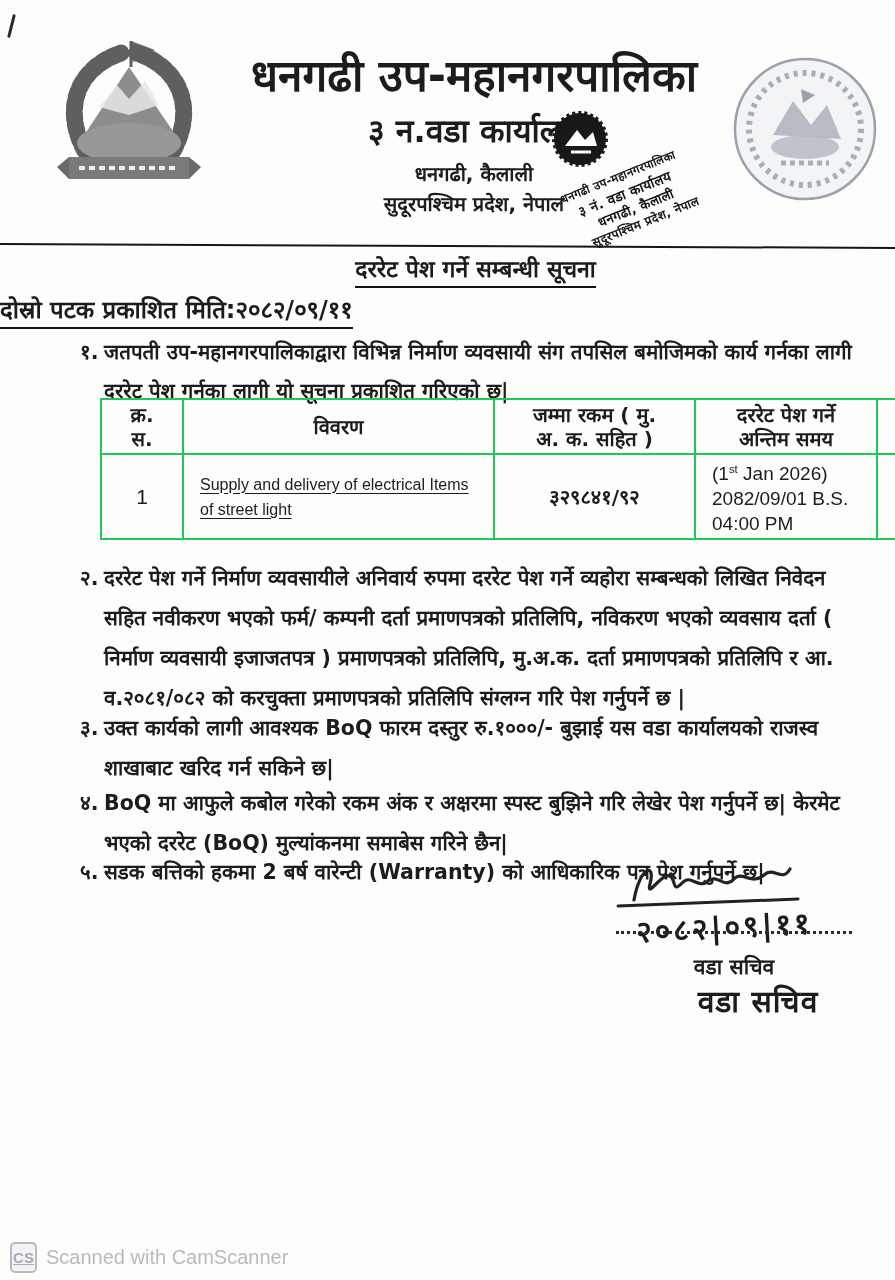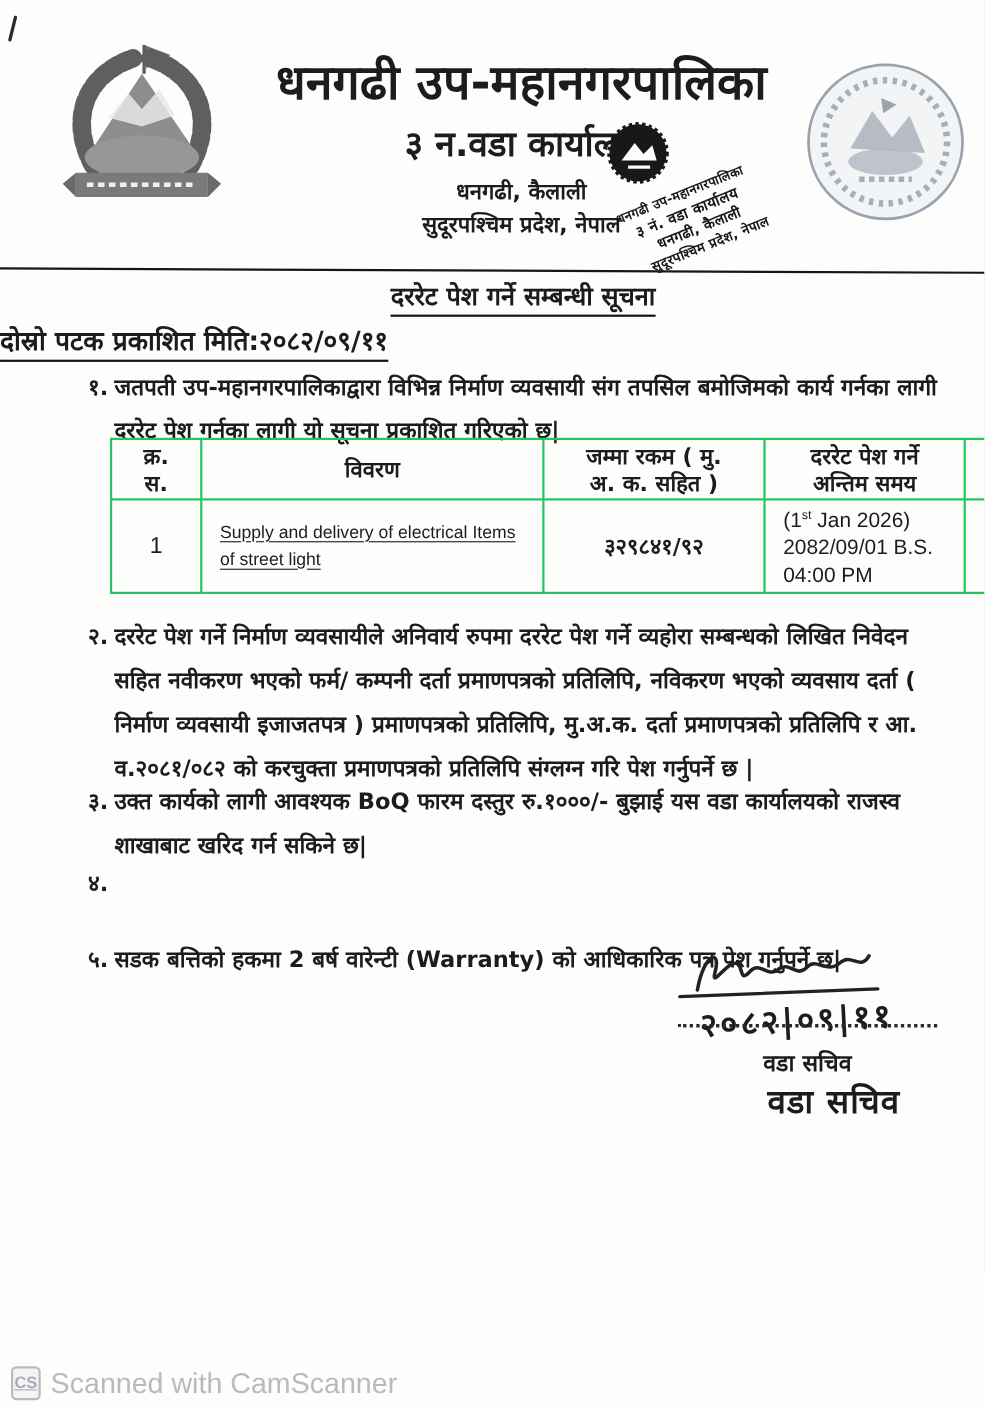--- a/index.html
+++ b/index.html
@@ -67,21 +67,21 @@
   .sig-svg{left:612px;top:856px;}
   .sig-date{left:636px;top:906px;font-size:30px;font-weight:600;letter-spacing:3px;transform:rotate(-3deg);}
   .sig-dots{left:616px;top:931px;width:236px;height:0;border-bottom:3.5px dotted #2a2a2a;}
   .sig-desig-small{left:616px;top:952px;width:236px;text-align:center;font-size:21px;font-weight:600;}
   .sig-desig-bold{left:640px;top:980px;width:236px;text-align:center;font-size:30px;font-weight:800;letter-spacing:1px;}
 
   
   .wm{left:10px;top:1242px;display:flex;align-items:center;gap:9px;color:#b9b9c1;}
   .wm-badge{width:27px;height:31px;border:2px solid #b9b9c1;border-radius:5px;display:flex;align-items:center;justify-content:center;
     font-family:"Liberation Sans",sans-serif;font-size:15px;font-weight:700;color:#aaaab4;background:#f4f4f6;box-sizing:border-box;text-decoration:underline;}
-  .wm-text{font-family:"Liberation Sans",sans-serif;font-size:26px;}
+  .wm-text{font-family:"Liberation Sans",sans-serif;font-size:20px;}
 </style>
 </head>
 <body>
 
 <div class="page">
 
   <div class="abs pen-mark"></div>
 
   <svg class="abs emblem" width="148" height="160" viewBox="0 0 148 160">
     <path d="M76 8 L100 17 L78 29 Z" fill="#6c6c6c"></path>
@@ -173,20 +173,21 @@
   <div class="abs para p2" style="top:558px">
     <span class="pnum">२.</span>
     <span>दररेट पेश गर्ने निर्माण व्यवसायीले अनिवार्य रुपमा दररेट पेश गर्ने व्यहोरा सम्बन्धको लिखित निवेदन सहित नवीकरण भएको फर्म/ कम्पनी दर्ता प्रमाणपत्रको प्रतिलिपि, नविकरण भएको व्यवसाय दर्ता ( निर्माण व्यवसायी इजाजतपत्र ) प्रमाणपत्रको प्रतिलिपि, मु.अ.क. दर्ता प्रमाणपत्रको प्रतिलिपि र आ. व.२०८१/०८२ को करचुक्ता प्रमाणपत्रको प्रतिलिपि संग्लग्न गरि पेश गर्नुपर्ने छ |</span>
   </div>
   <div class="abs para p3" style="top:708px">
     <span class="pnum">३.</span>
     <span>उक्त कार्यको लागी आवश्यक BoQ फारम दस्तुर रु.१०००/-  बुझाई  यस वडा कार्यालयको राजस्व शाखाबाट खरिद गर्न सकिने छ|</span>
   </div>
   <div class="abs para p4" style="top:783px">
     <span class="pnum">४.</span>
+    <span>BoQ मा आफुले कबोल गरेको रकम अंक र अक्षरमा स्पस्ट बुझिने गरि लेखेर पेश गर्नुपर्ने छ| केरमेट भएको दररेट (BoQ) मुल्यांकनमा समाबेस गरिने छैन|</span>
   </div>
   <div class="abs para p5" style="top:852px">
     <span class="pnum">५.</span>
     <span>सडक बत्तिको हकमा 2 बर्ष वारेन्टी (Warranty) को आधिकारिक पत्र पेश गर्नुपर्ने छ|</span>
   </div>
 
   <svg class="abs sig-svg" width="200" height="58" viewBox="0 0 200 58">
     <path d="M22 44 C28 10 44 6 38 28 C34 44 50 16 58 20 C64 23 60 38 70 27 C79 17 86 34 96 25 C106 17 112 34 122 23 C130 14 140 30 152 19 C162 10 170 27 178 13" fill="none" stroke="#222" stroke-width="3.2" stroke-linecap="round"></path>
     <path d="M6 50 L186 43" fill="none" stroke="#222" stroke-width="3" stroke-linecap="round"></path>
   </svg>

